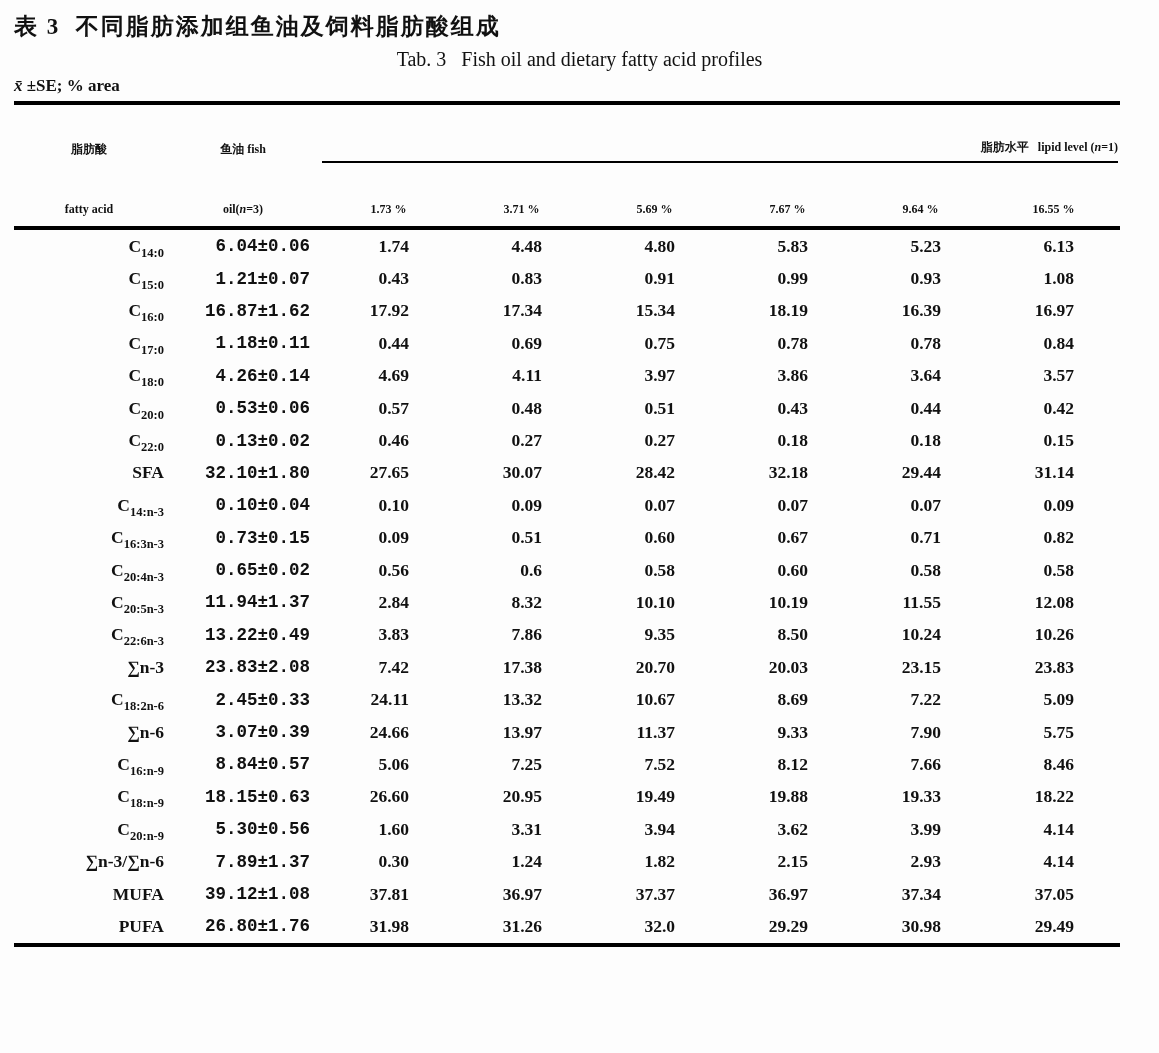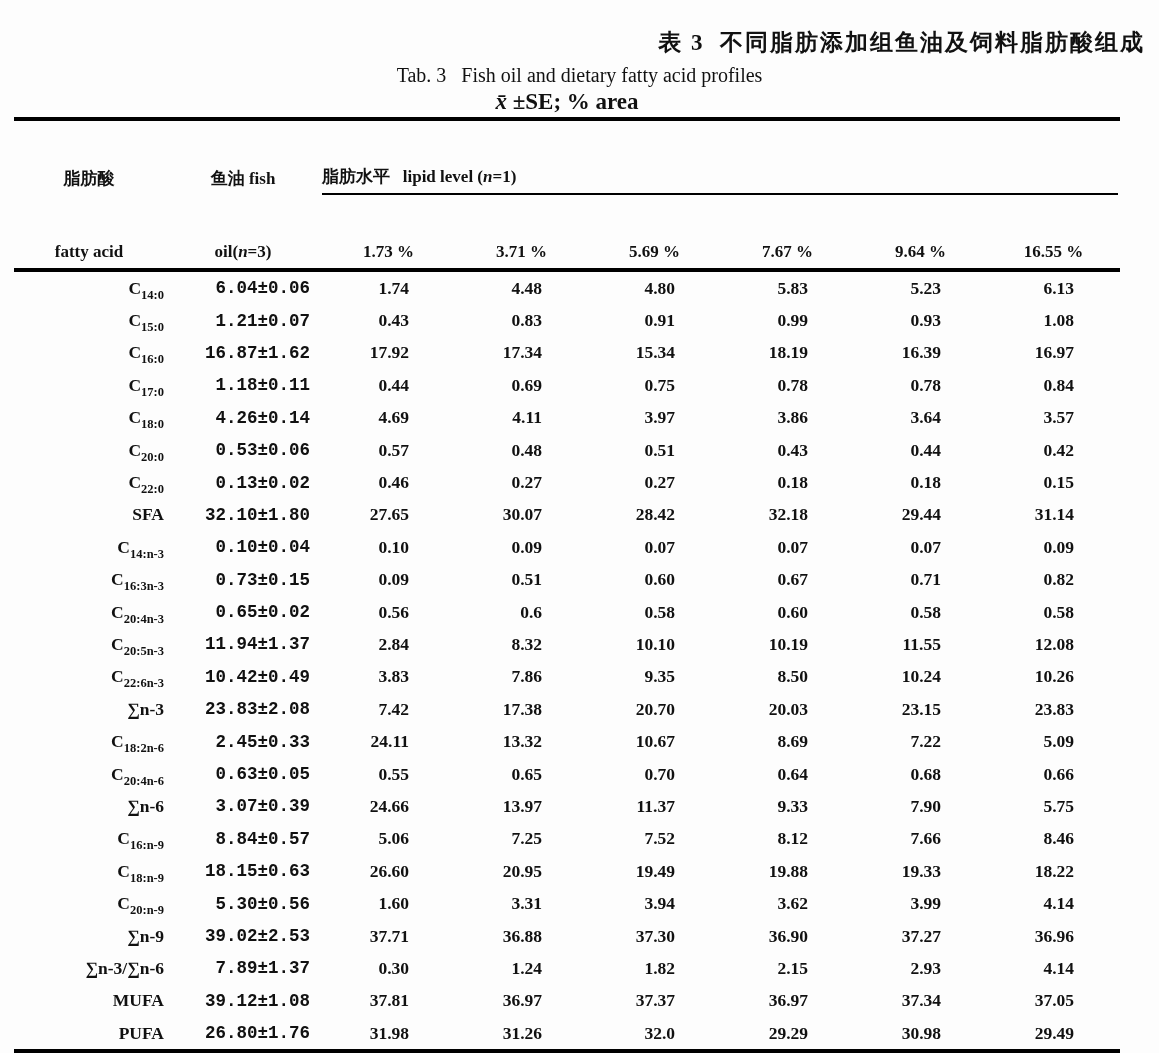--- a/index.html
+++ b/index.html
@@ -3,46 +3,46 @@
 <meta charset="utf-8">
 <style>
   html,body{margin:0;padding:0;}
   body{
     width:1159px;height:1053px;overflow:hidden;
     background:#fdfdfd;color:#111;
     font-family:"Liberation Serif","DejaVu Serif",serif;
   }
   .page{padding:8px 14px 0 14px;}
   .title-zh{
-    text-align:right;font-size:23px;font-weight:bold;
-    letter-spacing:2px;white-space:pre;line-height:30px;margin-top:20px;
+    text-align:left;font-size:23px;font-weight:bold;
+    letter-spacing:2px;white-space:pre;line-height:30px;margin-top:4px;
   }
   .title-en{
     text-align:center;font-size:20px;font-weight:normal;
     white-space:pre;line-height:25px;margin-top:5px;
   }
   .unit-note{
-    text-align:center;font-size:23px;line-height:21px;
+    text-align:left;font-size:17px;line-height:21px;
     margin:3px 25px 5px 0;font-weight:bold;
   }
   table.fa{
     border-collapse:collapse;table-layout:fixed;
     width:1106px;border-top:4px solid #000;
     font-weight:bold;
   }
   thead{border-bottom:4px solid #000;}
   tbody{border-bottom:4px solid #000;}
   thead th{
-    font-weight:bold;font-size:17px;height:33px;
+    font-weight:bold;font-size:12px;height:33px;
     padding:0;text-align:center;vertical-align:middle;white-space:pre;
   }
   .spanner-inner{
     border-bottom:2px solid #000;
     padding-bottom:5px;margin:4px 2px 0 0;
-    text-align:left;white-space:pre;
+    text-align:right;white-space:pre;
   }
   tbody td{
     height:32.4px;font-size:17.5px;padding:0;vertical-align:middle;
   }
   td.label{text-align:right;}
   td.oil{text-align:right;padding-right:12px;font-family:Liberation Mono, monospace;}
   td.val{text-align:right;padding-right:46px;}
   sub{font-size:12.5px;line-height:0;}
   i{font-style:italic;}
 </style>
@@ -200,21 +200,21 @@
           <td class="oil">11.94±1.37</td>
           <td class="val">2.84</td>
           <td class="val">8.32</td>
           <td class="val">10.10</td>
           <td class="val">10.19</td>
           <td class="val">11.55</td>
           <td class="val">12.08</td>
         </tr>
         <tr>
           <td class="label">C<sub>22:6n-3</sub></td>
-          <td class="oil">10.42±0.49</td>
+          <td class="oil">13.22±0.49</td>
           <td class="val">3.83</td>
           <td class="val">7.86</td>
           <td class="val">9.35</td>
           <td class="val">8.50</td>
           <td class="val">10.24</td>
           <td class="val">10.26</td>
         </tr>
         <tr>
           <td class="label">∑n-3</td>
           <td class="oil">23.83±2.08</td>
@@ -229,30 +229,20 @@
           <td class="label">C<sub>18:2n-6</sub></td>
           <td class="oil">2.45±0.33</td>
           <td class="val">24.11</td>
           <td class="val">13.32</td>
           <td class="val">10.67</td>
           <td class="val">8.69</td>
           <td class="val">7.22</td>
           <td class="val">5.09</td>
         </tr>
         <tr>
-          <td class="label">C<sub>20:4n-6</sub></td>
-          <td class="oil">0.63±0.05</td>
-          <td class="val">0.55</td>
-          <td class="val">0.65</td>
-          <td class="val">0.70</td>
-          <td class="val">0.64</td>
-          <td class="val">0.68</td>
-          <td class="val">0.66</td>
-        </tr>
-        <tr>
           <td class="label">∑n-6</td>
           <td class="oil">3.07±0.39</td>
           <td class="val">24.66</td>
           <td class="val">13.97</td>
           <td class="val">11.37</td>
           <td class="val">9.33</td>
           <td class="val">7.90</td>
           <td class="val">5.75</td>
         </tr>
         <tr>
@@ -279,30 +269,20 @@
           <td class="label">C<sub>20:n-9</sub></td>
           <td class="oil">5.30±0.56</td>
           <td class="val">1.60</td>
           <td class="val">3.31</td>
           <td class="val">3.94</td>
           <td class="val">3.62</td>
           <td class="val">3.99</td>
           <td class="val">4.14</td>
         </tr>
         <tr>
-          <td class="label">∑n-9</td>
-          <td class="oil">39.02±2.53</td>
-          <td class="val">37.71</td>
-          <td class="val">36.88</td>
-          <td class="val">37.30</td>
-          <td class="val">36.90</td>
-          <td class="val">37.27</td>
-          <td class="val">36.96</td>
-        </tr>
-        <tr>
           <td class="label">∑n-3/∑n-6</td>
           <td class="oil">7.89±1.37</td>
           <td class="val">0.30</td>
           <td class="val">1.24</td>
           <td class="val">1.82</td>
           <td class="val">2.15</td>
           <td class="val">2.93</td>
           <td class="val">4.14</td>
         </tr>
         <tr>

